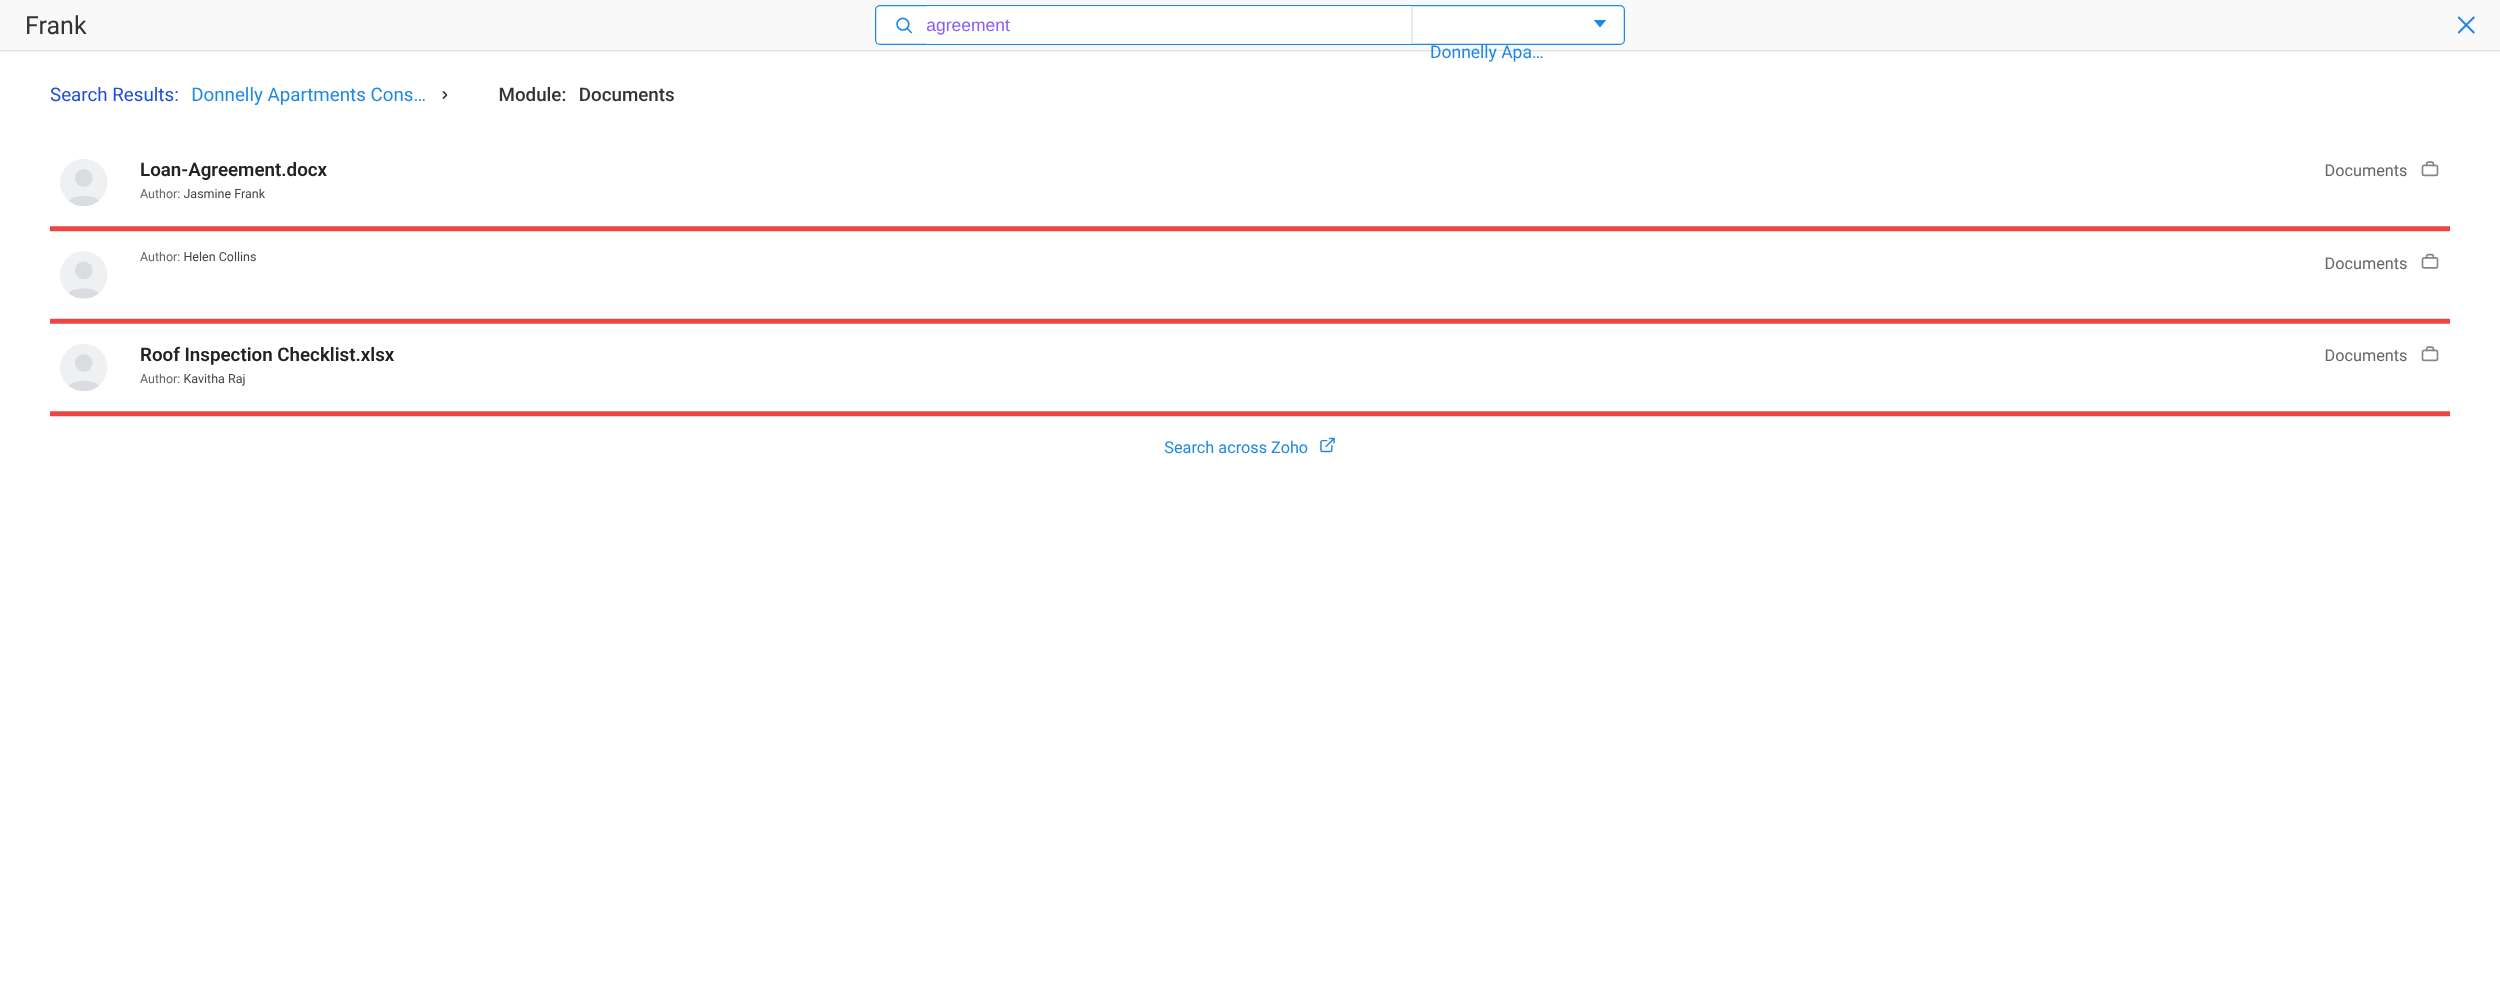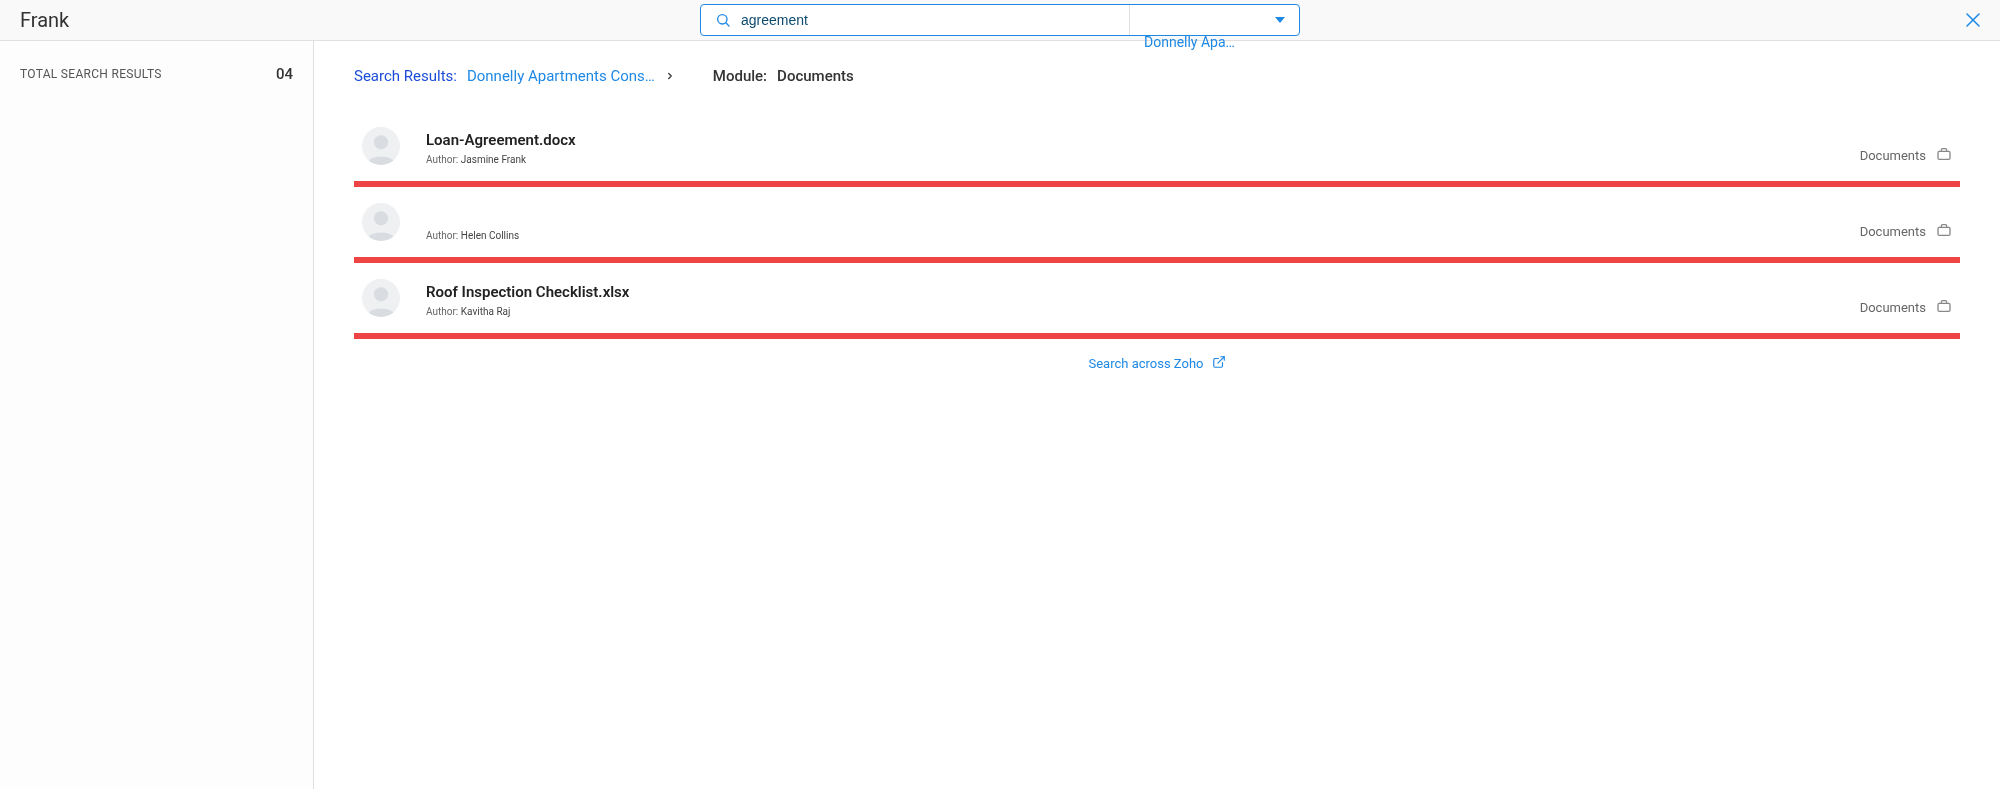--- a/index.html
+++ b/index.html
@@ -42,21 +42,21 @@
       display: flex;
       align-items: center;
       padding-left: 14px;
       padding-right: 10px;
     }
     .search-input {
       flex: 1;
       border: none;
       outline: none;
       font-size: 14px;
-      color: #0c4a6e;
+      color: #8b5cf6;
       height: 100%;
       padding-right: 10px;
     }
     .search-filter {
       display: flex;
       align-items: center;
       border-left: 1px solid #e0e0e0;
       padding: 0 14px;
       height: 100%;
       cursor: pointer;
@@ -131,23 +131,23 @@
       color: #333;
       font-weight: 500;
       margin-left: 28px;
     }
     .breadcrumb-module-value {
       color: #333;
       font-weight: 500;
     }
     .result-item {
       display: flex;
-      align-items: flex-end;
+      align-items: flex-start;
       padding: 16px 8px;
-      border-bottom: 6px solid #ef4444;
+      border-bottom: 4px solid #ef4444;
       gap: 26px;
     }
     .avatar {
       width: 38px;
       height: 38px;
       border-radius: 50%;
       background: #eef0f2;
       display: flex;
       align-items: flex-end;
       justify-content: center;
@@ -215,26 +215,20 @@
   <div class="close-btn">
     <svg width="18" height="18" viewBox="0 0 24 24" fill="none" stroke="#1e88e5" stroke-width="2" stroke-linecap="round">
       <line x1="4" y1="4" x2="20" y2="20"></line>
       <line x1="20" y1="4" x2="4" y2="20"></line>
     </svg>
 
   </div>
 </div>
 
 <div class="main">
-  <div class="sidebar">
-    <div class="sidebar-row">
-      <span class="sidebar-label">TOTAL SEARCH RESULTS</span>
-      <span class="sidebar-count">04</span>
-    </div>
-  </div>
 
   <div class="content">
     <div class="breadcrumb">
       <span class="breadcrumb-label">Search Results:</span>
       <span class="breadcrumb-link">Donnelly Apartments Cons…</span>
       <span>
         <svg width="10" height="10" viewBox="0 0 24 24" fill="none" stroke="#333" stroke-width="3" stroke-linecap="round" stroke-linejoin="round">
           <polyline points="9 18 15 12 9 6"></polyline>
         </svg>
       </span>

